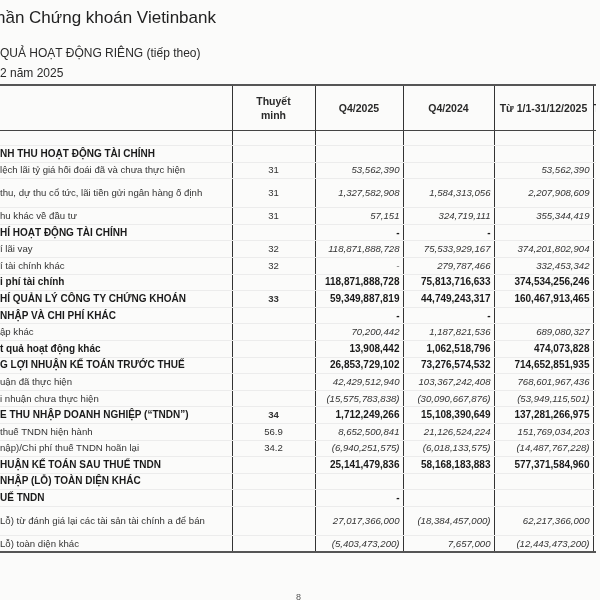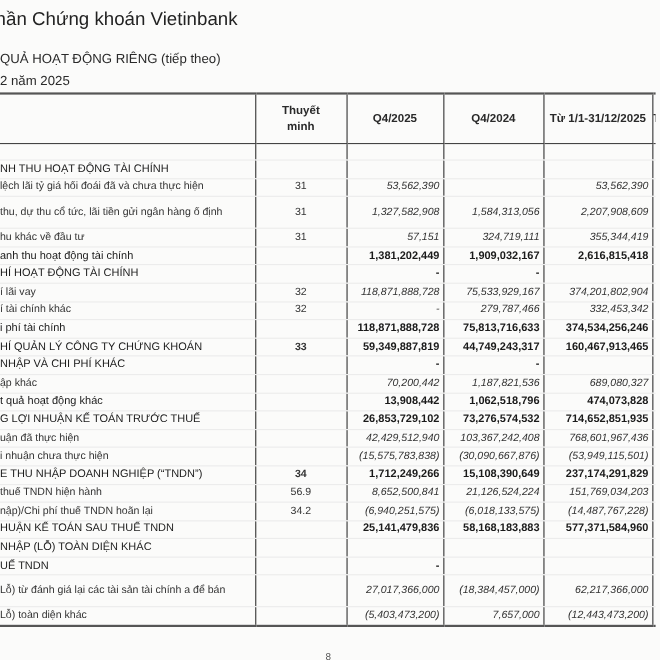--- a/index.html
+++ b/index.html
@@ -36,21 +36,21 @@
     line-height:12px;
   }
   .tbl tbody tr.tall td { height:28px; }
   .tbl tbody tr.tall td.label { white-space:normal; line-height:12px; }
   .tbl tr.spacer td { height:14px; }
   .tbl tbody tr:last-child td { border-bottom:2px solid #555; }
   .tbl .bl { border-left:1.5px solid #333; }
   .tbl td.label { padding-left:0; color:#333; }
   .tbl td.note { text-align:center; color:#333; }
   .tbl td.num { text-align:right; font-style:italic; color:#333; padding-right:3px; }
-  .tbl tr.bold td.label { font-weight:normal; color:#1a1a1a; font-size:10px; }
+  .tbl tr.bold td.label { font-weight:bold; color:#1a1a1a; font-size:10px; }
   .tbl tr.bold td.num { font-weight:bold; font-style:normal; color:#1a1a1a; font-size:10px; }
   .tbl tr.bold td.note { font-weight:bold; }
   .tbl td.cut { padding:0; }
 
   .page-mark { position:absolute; top:592px; left:296px; font-size:9px; color:#555; }
 </style>
 </head>
 <body>
 
 <div class="hdr company">hần Chứng khoán Vietinbank</div>
@@ -111,28 +111,20 @@
       </tr>
       <tr>
         <td class="label">hu khác về đầu tư</td>
         <td class="note bl">31</td>
         <td class="num bl">57,151</td>
         <td class="num bl">324,719,111</td>
         <td class="num bl">355,344,419</td>
         <td class="cut bl"></td>
       </tr>
       <tr class="bold">
-        <td class="label">anh thu hoạt động tài chính</td>
-        <td class="note bl"></td>
-        <td class="num bl">1,381,202,449</td>
-        <td class="num bl">1,909,032,167</td>
-        <td class="num bl">2,616,815,418</td>
-        <td class="cut bl"></td>
-      </tr>
-      <tr class="bold">
         <td class="label">HÍ HOẠT ĐỘNG TÀI CHÍNH</td>
         <td class="note bl"></td>
         <td class="num bl">-</td>
         <td class="num bl">-</td>
         <td class="num bl"></td>
         <td class="cut bl"></td>
       </tr>
       <tr>
         <td class="label">í lãi vay</td>
         <td class="note bl">32</td>
@@ -211,21 +203,21 @@
         <td class="num bl">(15,575,783,838)</td>
         <td class="num bl">(30,090,667,876)</td>
         <td class="num bl">(53,949,115,501)</td>
         <td class="cut bl"></td>
       </tr>
       <tr class="bold">
         <td class="label">E THU NHẬP DOANH NGHIỆP (“TNDN”)</td>
         <td class="note bl">34</td>
         <td class="num bl">1,712,249,266</td>
         <td class="num bl">15,108,390,649</td>
-        <td class="num bl">237,174,291,829</td>
+        <td class="num bl">137,281,266,975</td>
         <td class="cut bl"></td>
       </tr>
       <tr>
         <td class="label">thuế TNDN hiện hành</td>
         <td class="note bl">56.9</td>
         <td class="num bl">8,652,500,841</td>
         <td class="num bl">21,126,524,224</td>
         <td class="num bl">151,769,034,203</td>
         <td class="cut bl"></td>
       </tr>

